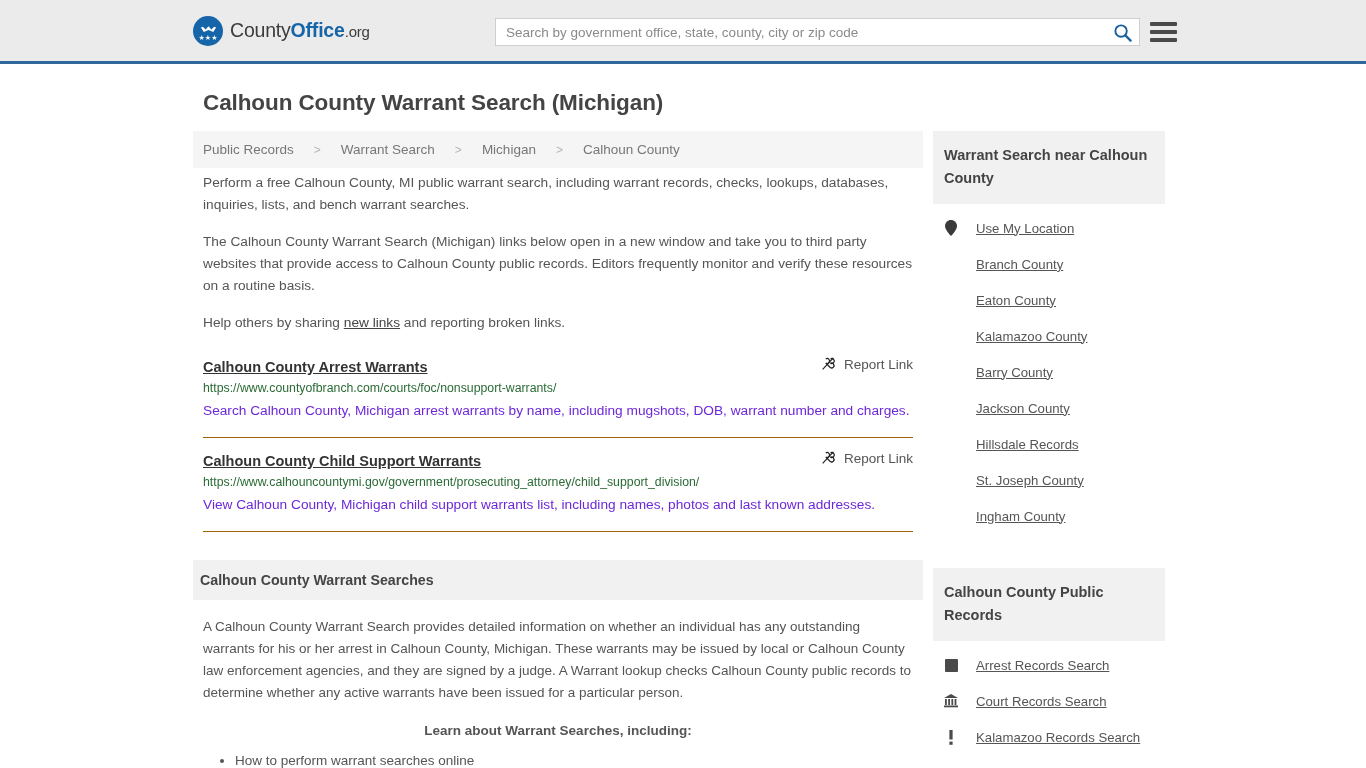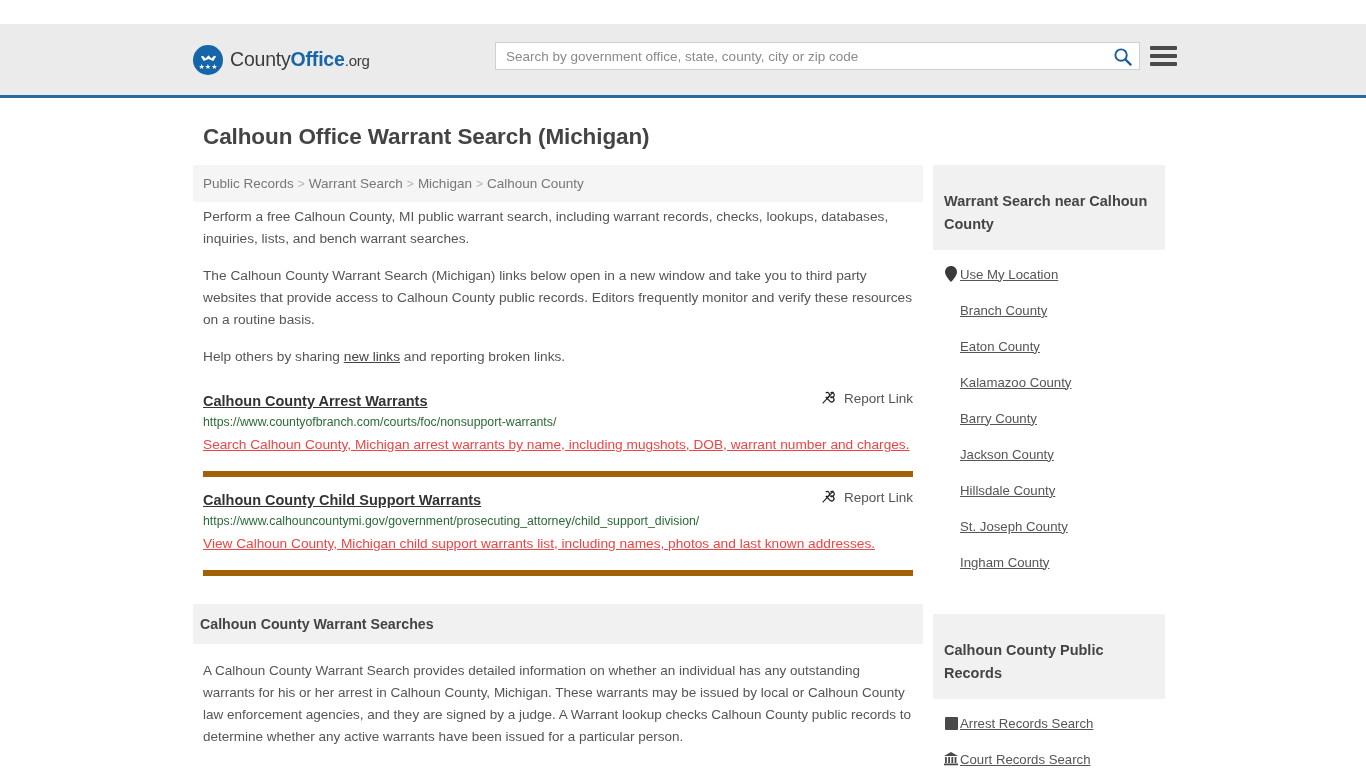--- a/index.html
+++ b/index.html
@@ -10,27 +10,26 @@
     width: 1366px;
     height: 768px;
     overflow: hidden;
     background: #ffffff;
     font-family: "Liberation Sans", sans-serif;
     color: #444444;
   }
 
   
   .site-header {
-    height: 74px;
+    height: 64px;
     background: #ebebeb;
     border-bottom: 3px solid #31689b;
     display: flex;
     align-items: center;
     position: relative;
-    margin-top: 24px;
   }
   .logo-wrap {
     display: flex;
     align-items: center;
     margin-left: 193px;
     text-decoration: none;
     gap: 7px;
   }
   .logo-mark {
     width: 30px; height: 30px;
@@ -133,21 +132,21 @@
   .col-side { width: 232px; flex: 0 0 232px; margin-left: 10px; }
 
   
   .breadcrumb {
     background: #f5f5f5;
     padding: 11px 10px;
     font-size: 13.5px;
     color: #9a9a9a;
     display: flex;
     align-items: center;
-    gap: 4px;
+    gap: 20px;
     flex-wrap: wrap;
   }
   .breadcrumb a {
     color: #777777;
     text-decoration: none;
   }
   .breadcrumb .sep { color: #b5b5b5; font-size: 12px; }
 
   
   .intro { padding: 0 10px; }
@@ -159,21 +158,21 @@
   }
   .intro p:first-child { margin-top: 4px; }
   .intro a.inline-link {
     color: #444444;
     text-decoration: underline;
   }
 
   
   .results { margin-top: 22px; padding: 0 10px; }
   .result {
-    border-bottom: 6px solid #a16207;
+    border-bottom: 1px solid #a16207;
     padding-bottom: 14px;
     margin-bottom: 12px;
   }
   .result-head {
     display: flex;
     align-items: baseline;
     justify-content: space-between;
   }
   .result-title {
     font-size: 14.5px;
@@ -194,24 +193,23 @@
   }
   .result-url {
     font-size: 12.3px;
     color: #2a6b35;
     margin-top: 6px;
     word-break: break-all;
     line-height: 15px;
   }
   .result-desc {
     font-size: 13.7px;
-    color: #ef4444;
+    color: #6d28d9;
     line-height: 24px;
     margin-top: 3px;
-    text-decoration: underline;
   }
 
   
   .section { margin-top: 28px; padding: 0 10px; }
   .section-head {
     background: #f1f1f1;
     padding: 12px 7px;
     font-size: 14.2px;
     font-weight: bold;
     color: #444444;
@@ -239,31 +237,31 @@
     font-size: 13.5px;
     line-height: 22px;
     color: #555555;
     margin-top: 2px;
   }
 
   
   .side-box { margin-bottom: 6px; }
   .side-head {
     background: #f1f1f1;
-    padding: 25px 11px 14px 11px;
+    padding: 13px 11px 14px 11px;
     font-size: 14.5px;
     font-weight: bold;
     color: #444444;
     line-height: 23px;
   }
   .side-links { padding: 6px 0 0 11px; }
   .side-link-row {
     display: flex;
     align-items: center;
-    gap: 2px;
+    gap: 18px;
     height: 36px;
   }
   .side-link {
     font-size: 13.2px;
     color: #555555;
     text-decoration: underline;
     cursor: pointer;
     white-space: nowrap;
   }
   .side-icon {
@@ -303,21 +301,21 @@
 
   <button class="menu-btn">
     <span></span>
     <span></span>
     <span></span>
   </button>
 </div>
 
 <div class="page">
 
-  <h1 class="page-title">Calhoun Office Warrant Search (Michigan)</h1>
+  <h1 class="page-title">Calhoun County Warrant Search (Michigan)</h1>
 
   <div class="cols">
 
     <div class="col-main">
 
       <div class="breadcrumb" id="breadcrumb">
           <a href="#">Public Records</a>
           <span class="sep">&gt;</span>
           <a href="#">Warrant Search</a>
           <span class="sep">&gt;</span>
@@ -406,21 +404,21 @@
             <div class="side-link-row">
               <span class="side-icon"></span>
               <a class="side-link" href="#">Barry County</a>
             </div>
             <div class="side-link-row">
               <span class="side-icon"></span>
               <a class="side-link" href="#">Jackson County</a>
             </div>
             <div class="side-link-row">
               <span class="side-icon"></span>
-              <a class="side-link" href="#">Hillsdale County</a>
+              <a class="side-link" href="#">Hillsdale Records</a>
             </div>
             <div class="side-link-row">
               <span class="side-icon"></span>
               <a class="side-link" href="#">St. Joseph County</a>
             </div>
             <div class="side-link-row">
               <span class="side-icon"></span>
               <a class="side-link" href="#">Ingham County</a>
             </div>
           </div>

